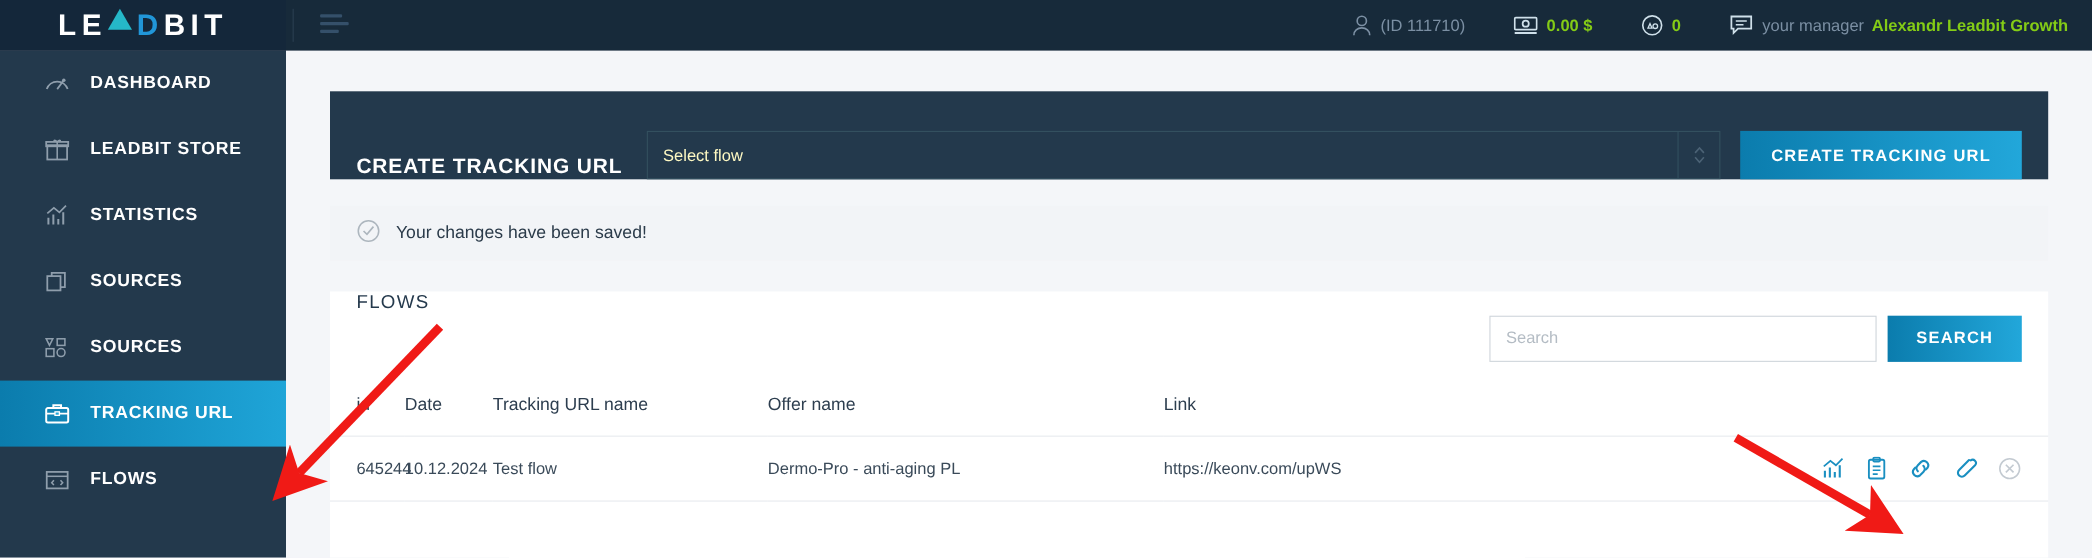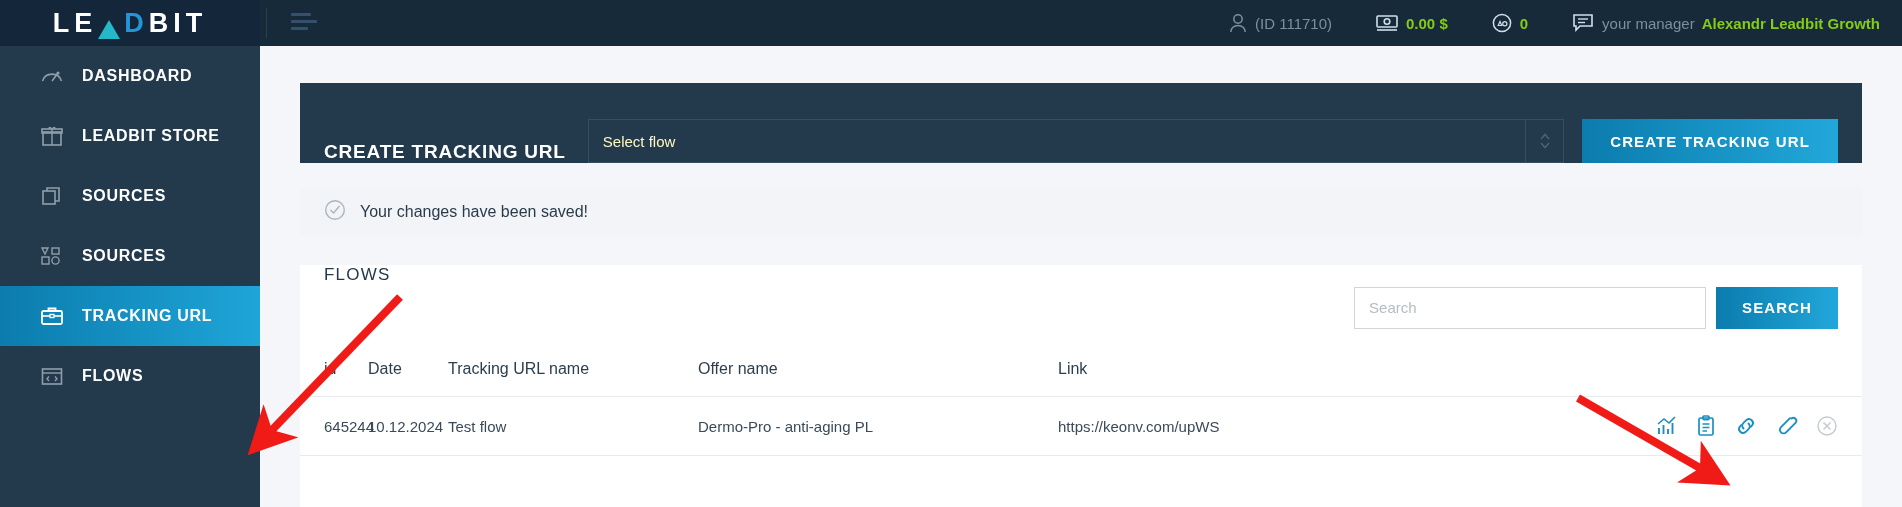--- a/index.html
+++ b/index.html
@@ -18,21 +18,21 @@
     width: 1902px; height: 46px;
     background: #172a3a;
     display: flex; align-items: center;
     z-index: 5;
   }
   .logo-zone {
     width: 260px; height: 46px;
     display: flex; align-items: center; justify-content: center;
     background: #14273a;
   }
-  .logo { display: flex; align-items: flex-end; }
+  .logo { display: flex; align-items: flex-start; }
   .logo-letter {
     color: #ffffff;
     font-size: 27px;
     font-weight: bold;
     letter-spacing: 5px;
     font-family: "Liberation Sans", sans-serif;
   }
   .logo-tri {
     width: 0; height: 0;
     border-left: 11px solid transparent;
@@ -327,20 +327,32 @@
         <svg width="24" height="22" viewBox="0 0 24 22">
           <rect x="3" y="7" width="18" height="13" fill="none" stroke="#b9c6d2" stroke-width="1.6"></rect>
           <rect x="2" y="4" width="20" height="4" fill="none" stroke="#b9c6d2" stroke-width="1.6"></rect>
           <line x1="12" y1="4" x2="12" y2="20" stroke="#b9c6d2" stroke-width="1.4"></line>
           <path d="M9 4 Q9 1 12 4 Q15 1 15 4" fill="none" stroke="#b9c6d2" stroke-width="1.4"></path>
         </svg>
       </span>
       <span class="nav-label">LEADBIT STORE</span>
     </div>
 
+    <div class="nav-item">
+      <span class="nav-icon">
+        <svg width="24" height="22" viewBox="0 0 24 22">
+          <line x1="4" y1="19" x2="4" y2="13" stroke="#b9c6d2" stroke-width="1.8"></line>
+          <line x1="8.5" y1="19" x2="8.5" y2="10" stroke="#b9c6d2" stroke-width="1.8"></line>
+          <line x1="13" y1="19" x2="13" y2="14" stroke="#b9c6d2" stroke-width="1.8"></line>
+          <line x1="17.5" y1="19" x2="17.5" y2="8" stroke="#b9c6d2" stroke-width="1.8"></line>
+          <polyline points="3,9 9,4 14,8 20,2" fill="none" stroke="#b9c6d2" stroke-width="1.5"></polyline>
+        </svg>
+      </span>
+      <span class="nav-label">STATISTICS</span>
+    </div>
 
     <div class="nav-item">
       <span class="nav-icon">
         <svg width="24" height="22" viewBox="0 0 24 22">
           <rect x="3" y="6" width="12" height="13" fill="none" stroke="#b9c6d2" stroke-width="1.6"></rect>
           <path d="M7 6 V3 h12 v13 h-4" fill="none" stroke="#b9c6d2" stroke-width="1.6"></path>
         </svg>
       </span>
       <span class="nav-label">SOURCES</span>
     </div>

